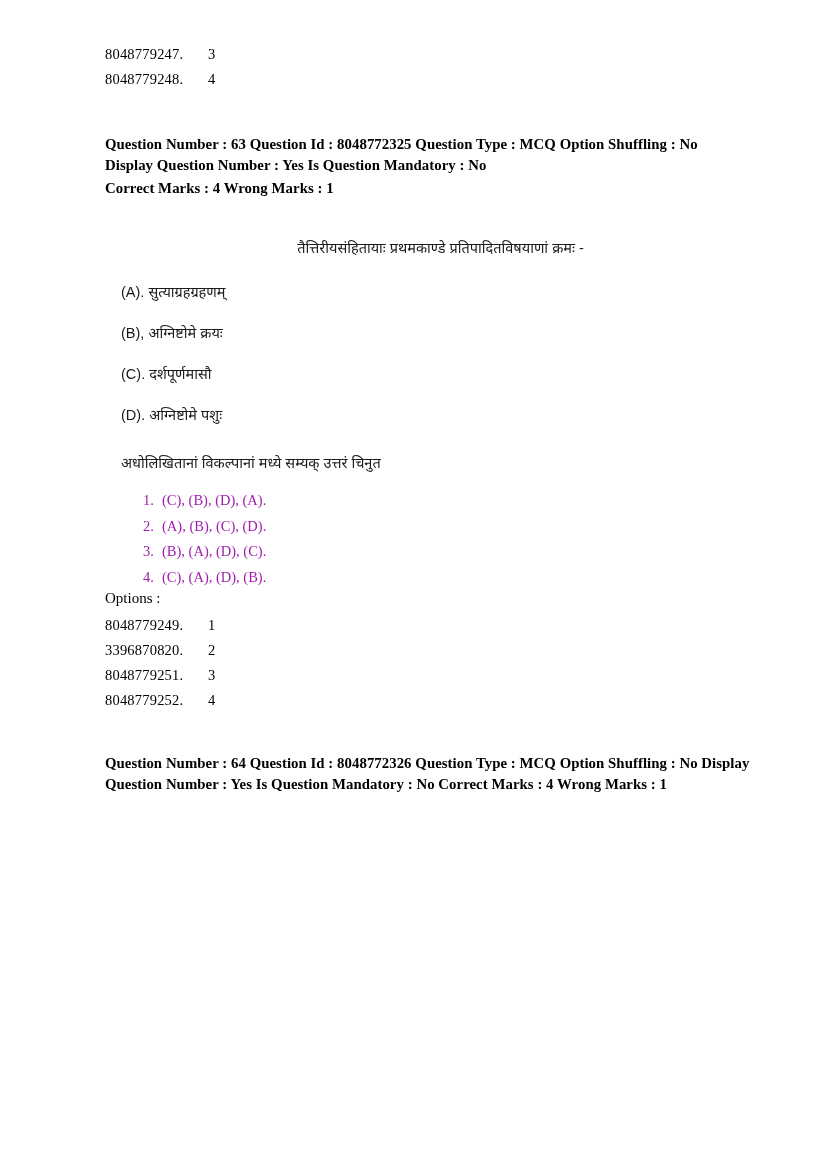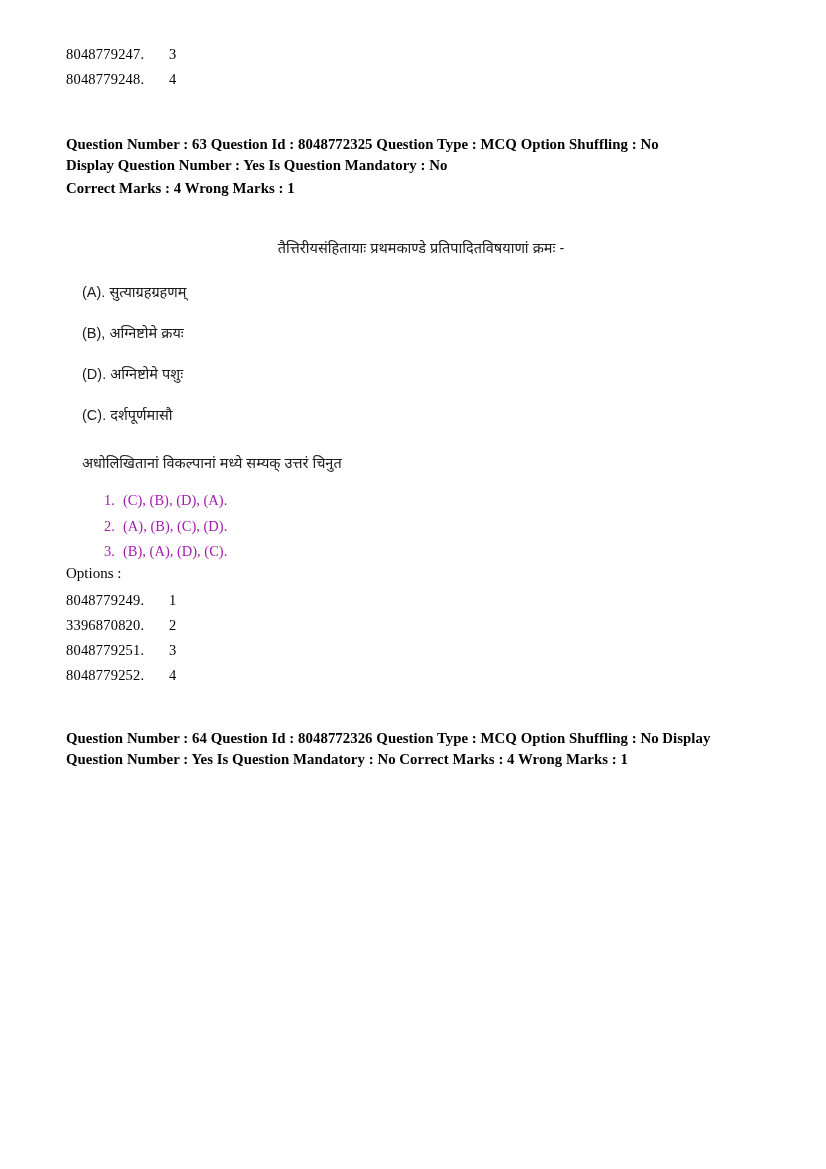--- a/index.html
+++ b/index.html
@@ -13,21 +13,21 @@
     font-family: "Liberation Serif", serif;
     color: #000000;
     position: relative;
     overflow: hidden;
   }
   .page {
     position: relative;
     width: 826px;
     height: 1032px;
     box-sizing: border-box;
-    padding: 36px 66px 0 66px;
+    padding: 36px 66px 0 105px;
   }
   .prev-options {
     margin-top: 6px;
   }
   .opt-line {
     font-size: 14.5px;
     line-height: 25px;
     letter-spacing: 0.2px;
   }
   .opt-line .num {
@@ -119,34 +119,37 @@
     <span class="line1">Question Number : 63 Question Id : 8048772325 Question Type : MCQ Option Shuffling : No</span>
     <span class="line2">Display Question Number : Yes Is Question Mandatory : No</span>
     <span class="line3">Correct Marks : 4 Wrong Marks : 1</span>
   </div>
 
   <div class="qbody">
     <div class="devanagari stem">तैत्तिरीयसंहितायाः प्रथमकाण्डे प्रतिपादितविषयाणां क्रमः -</div>
 
     <div class="devanagari sub-opt">(A). सुत्याग्रहग्रहणम्</div>
     <div class="devanagari sub-opt">(B), अग्निष्टोमे क्रयः</div>
+    <div class="devanagari sub-opt">(C). दर्शपूर्णमासौ</div>
     <div class="devanagari sub-opt">(D). अग्निष्टोमे पशुः</div>
-    <div class="devanagari sub-opt">(C). दर्शपूर्णमासौ</div>
 
     <div class="devanagari instruction">अधोलिखितानां विकल्पानां मध्ये सम्यक् उत्तरं चिनुत</div>
 
     <ul class="answer-list">
       <li>
         <span class="idx">1.</span><span>(C), (B), (D), (A).</span>
       </li>
       <li>
         <span class="idx">2.</span><span>(A), (B), (C), (D).</span>
       </li>
       <li>
         <span class="idx">3.</span><span>(B), (A), (D), (C).</span>
+      </li>
+      <li>
+        <span class="idx">4.</span><span>(C), (A), (D), (B).</span>
       </li>
     </ul>
   </div>
 
   <div class="options-label">Options :</div>
 
   <div class="options-block">
     <div class="opt-line">
       <span class="num">8048779249.</span><span>1</span>
     </div>

